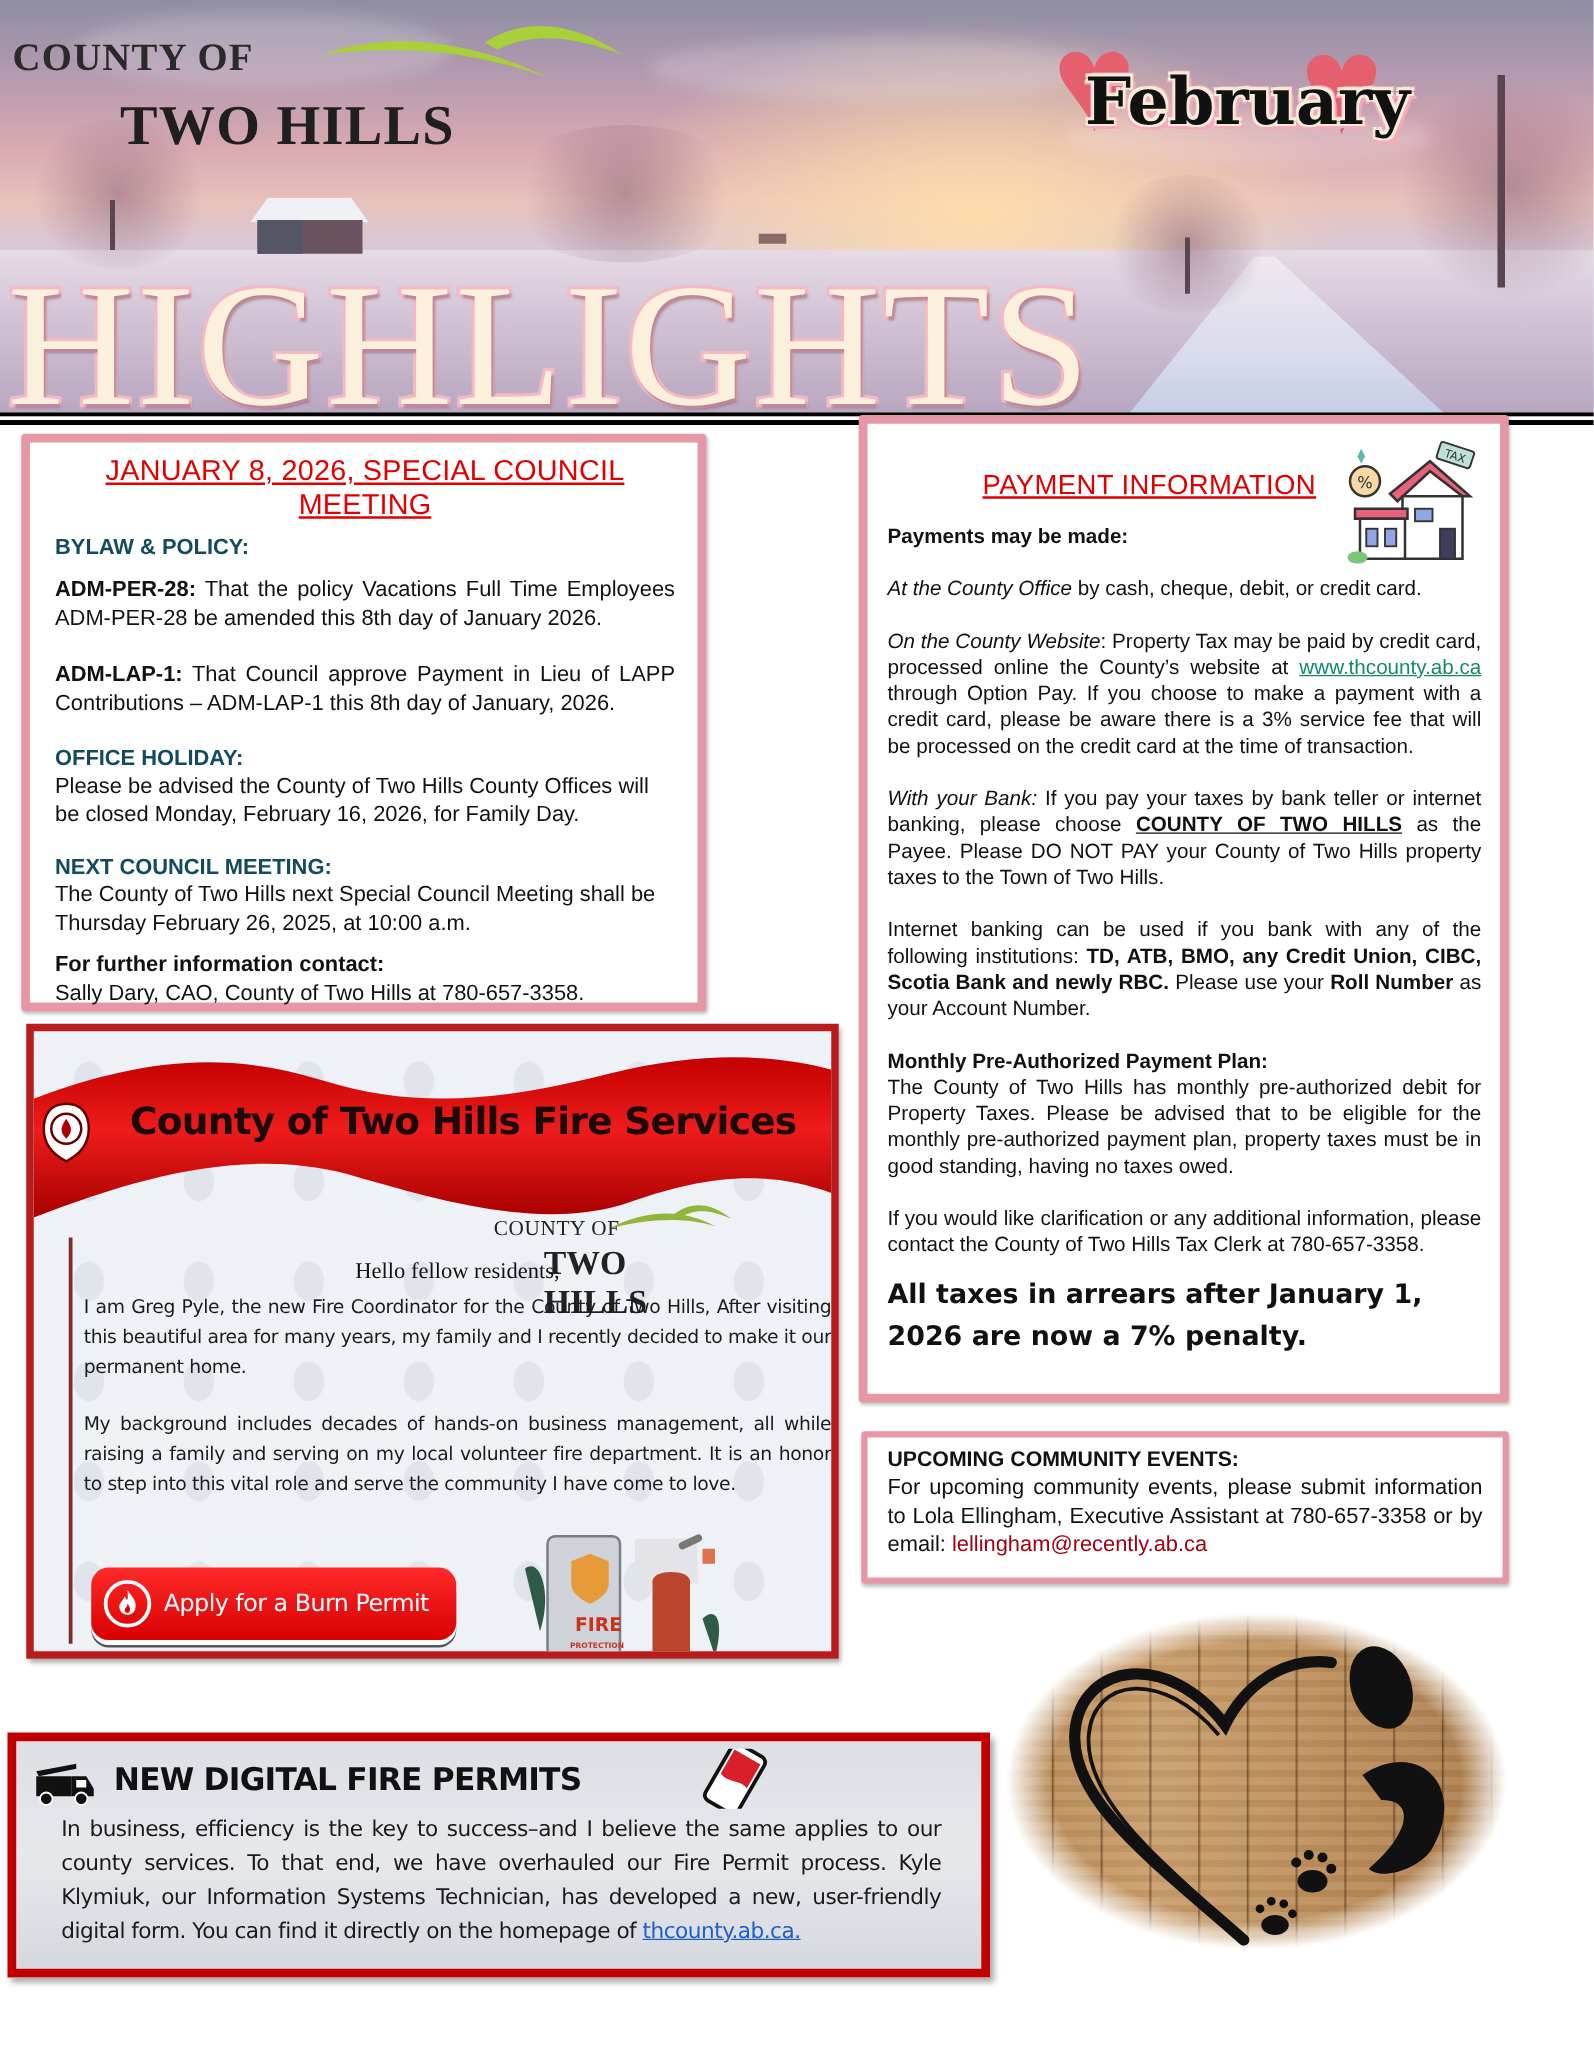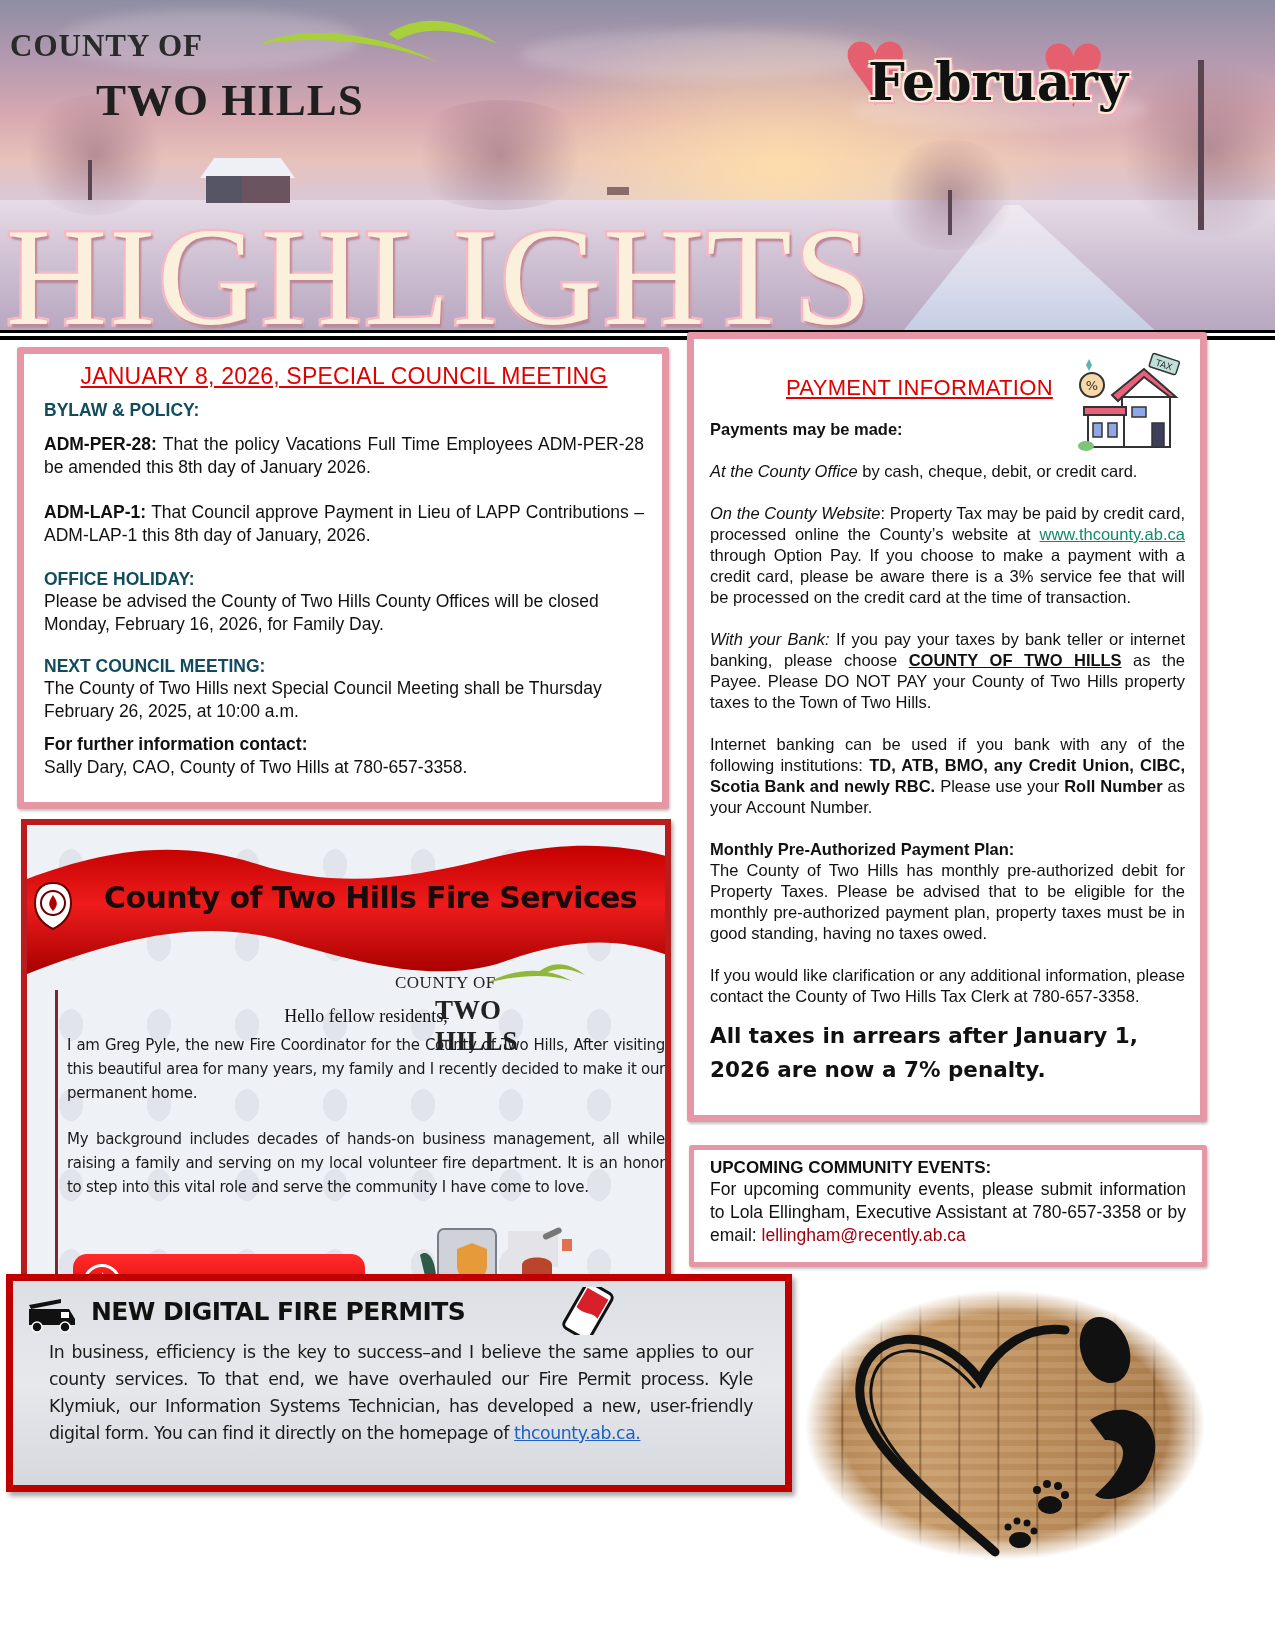--- a/index.html
+++ b/index.html
@@ -48,21 +48,21 @@
     -webkit-text-stroke: 5px #f5b8c4; paint-order: stroke fill; text-shadow: 2px 3px 2px rgba(90,40,60,0.35); }
 
   .rule-thick { position: absolute; left: 0; top: 330px; width: 1275px; height: 3px; background: #000; }
   .rule-thin { position: absolute; left: 0; top: 336px; width: 1275px; height: 4px; background: #000; }
 
   
   .pink-box { position: absolute; background: #fff; border: 7px solid #e597a6; border-radius: 3px;
     box-shadow: 1px 2px 3px rgba(0,0,0,0.25); }
 
   
-  .council { left: 17px; top: 347px; width: 652px; height: 462px; padding: 9px 18px 0 20px; }
+  .council { left: 17px; top: 347px; width: 548px; height: 462px; padding: 9px 18px 0 20px; }
   .council h2 { font-size: 23px; font-weight: normal; color: #e00000; text-decoration: underline;
     text-align: center; margin-top: 0px; letter-spacing: 0.2px; }
   .council .sub { color: #124a5e; font-weight: bold; font-size: 17.5px; margin-top: 10px; }
   .council p { font-size: 17.5px; line-height: 23px; color: #111; }
   .council .para { margin-top: 12px; text-align: justify; }
   .council b { font-weight: bold; }
 
   
   .payment { left: 687px; top: 332px; width: 520px; height: 790px; padding: 0 22px 0 22px; }
   .payment h2 { position: absolute; left: 92px; top: 36px; font-size: 22px; font-weight: normal;
@@ -101,21 +101,21 @@
   .fire .letter .first { margin-top: 6px; }
   .fire .letter .second { margin-top: 22px; }
   .fire .burn-btn { position: absolute; left: 46px; top: 429px; width: 292px; height: 58px; border-radius: 14px;
     background: linear-gradient(180deg, #ff2a2a 0%, #d80000 100%); box-shadow: 0 4px 0 #fff, 0 6px 0 #555; color: #fff;
     display: flex; align-items: center; padding-left: 10px; cursor: pointer; }
   .fire .burn-btn .ic { width: 38px; height: 38px; border-radius: 50%; border: 3px solid #fff; display: flex; align-items: center; justify-content: center; margin-right: 10px; }
   .fire .burn-btn .lbl { font-family: "DejaVu Sans", sans-serif; font-size: 19px; letter-spacing: -0.4px; }
   .fire .illus { position: absolute; left: 385px; top: 390px; width: 170px; height: 110px; }
 
   
-  .permits { position: absolute; left: 6px; top: 1274px; width: 786px; height: 218px; border: 7px solid #c00000;
+  .permits { position: absolute; left: 6px; top: 1386px; width: 786px; height: 196px; border: 7px solid #c00000;
     background: linear-gradient(180deg, #dcdfe4 0%, #e6e8ec 50%, #d5d8dd 100%); box-shadow: 3px 4px 5px rgba(0,0,0,0.35); }
   .permits .truck { position: absolute; left: 14px; top: 16px; width: 50px; height: 36px; }
   .permits h3 { position: absolute; left: 78px; top: 16px; font-family: "DejaVu Sans", sans-serif; font-weight: bold;
     font-size: 25px; letter-spacing: -0.6px; color: #111; }
   .permits .phone { position: absolute; left: 540px; top: 6px; width: 70px; height: 48px; }
   .permits p { position: absolute; left: 36px; top: 58px; width: 704px; font-family: "DejaVu Sans", sans-serif;
     font-size: 17.3px; line-height: 27px; letter-spacing: -0.4px; color: #1a1a1a; text-align: justify; }
   .permits .link { color: #1f5fc4; text-decoration: underline; }
 
   

